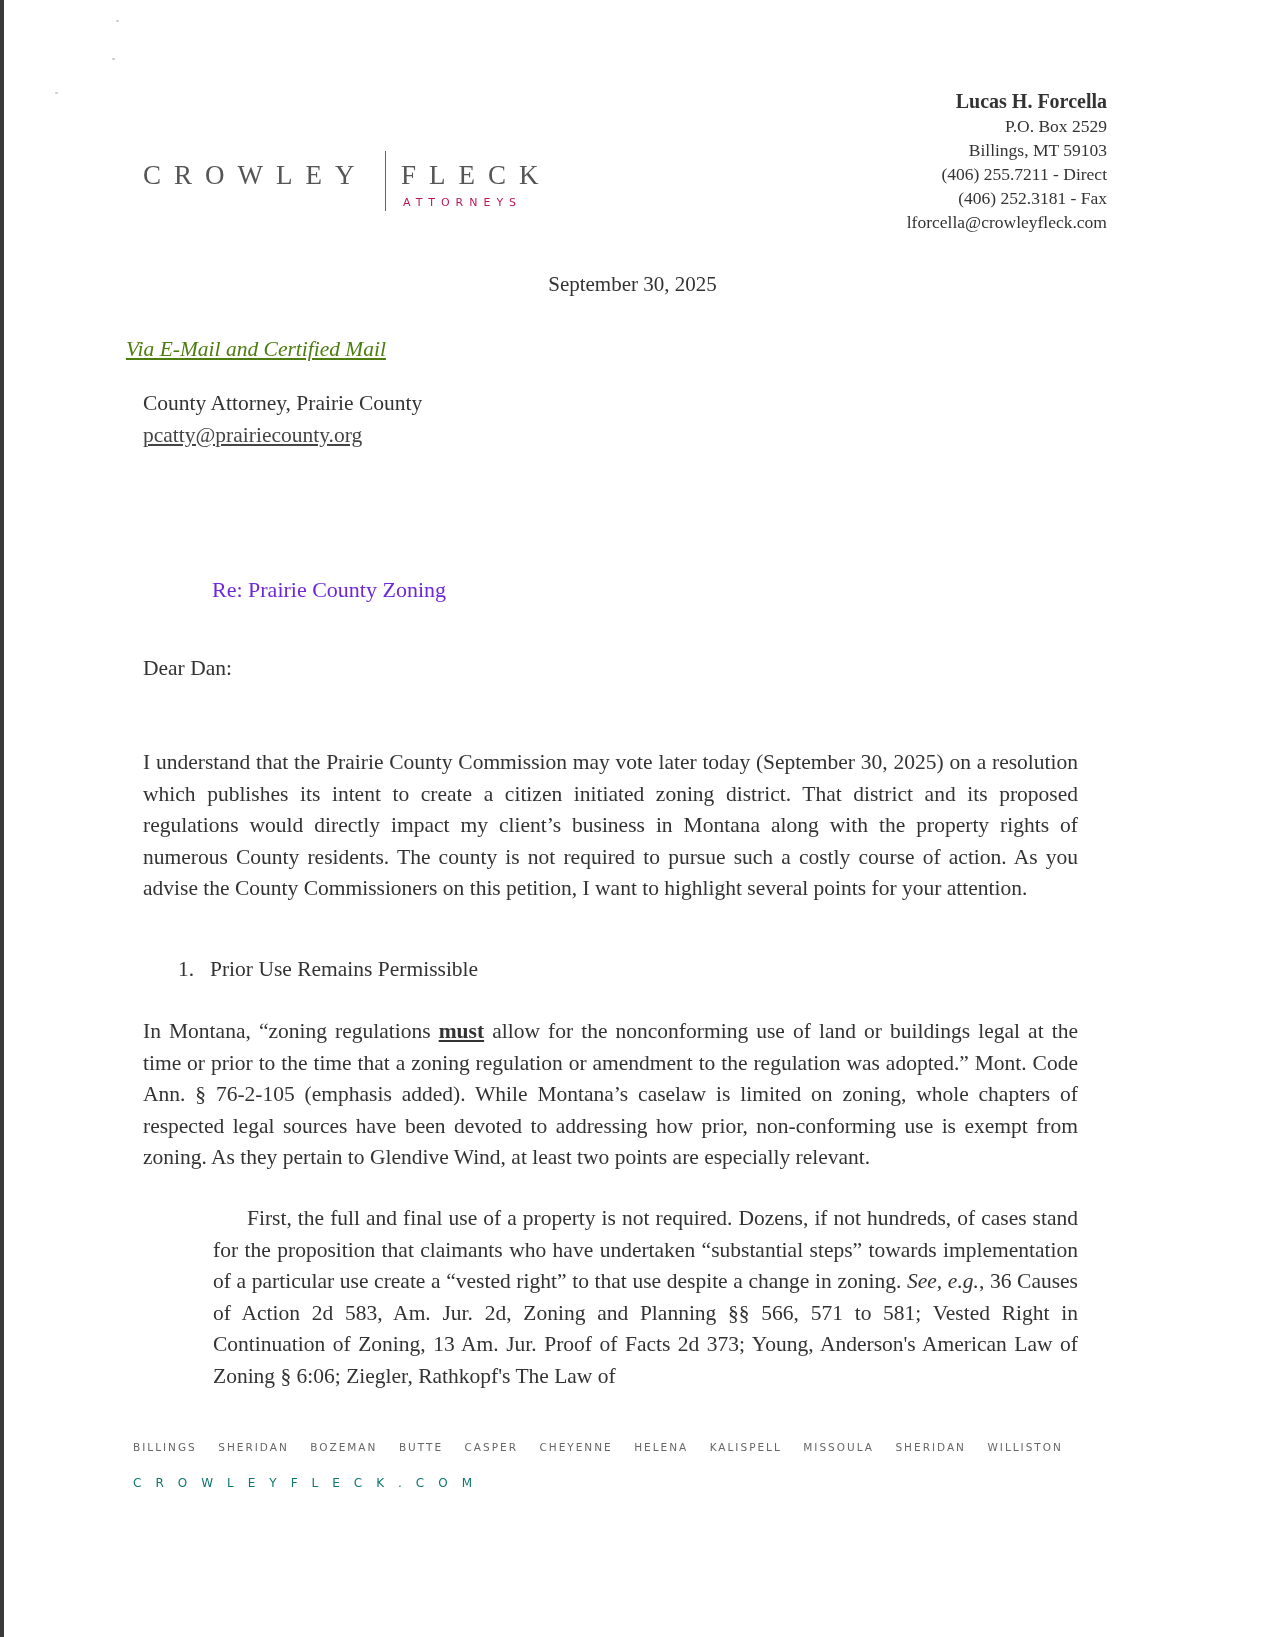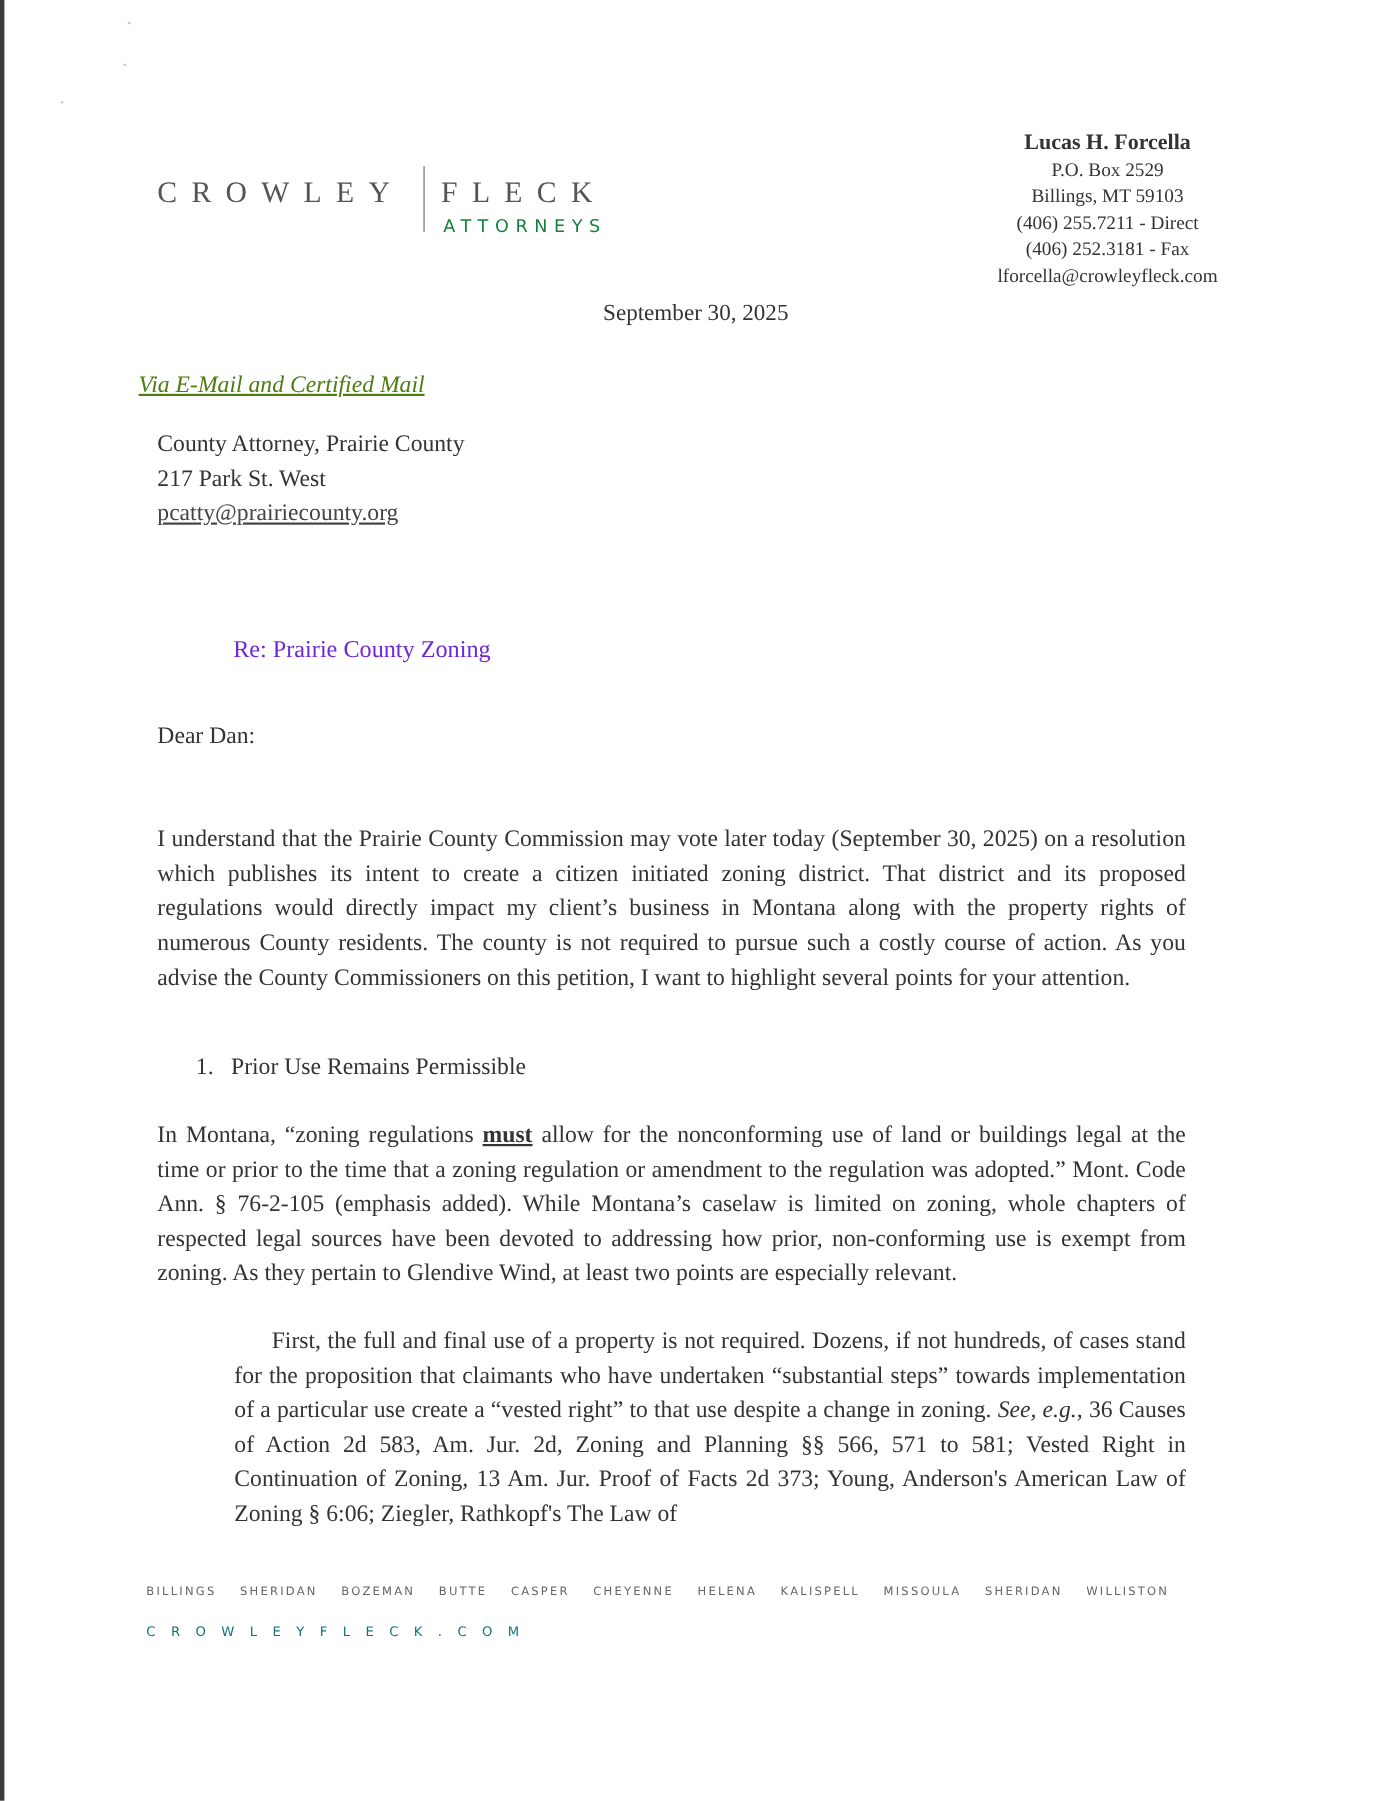--- a/index.html
+++ b/index.html
@@ -8,24 +8,24 @@
     font-family: "Liberation Serif", "DejaVu Serif", serif; color: #2e2e2e;
   }
   .page-edge { position: absolute; left: 0; top: 0; width: 4px; height: 1637px; background: #3a3a3a; }
   .abs { position: absolute; }
 
   
   .logo { left: 143px; top: 148px; height: 72px; }
   .logo-left { position: absolute; left: 0; top: 12px; font-size: 27px; letter-spacing: 13px; color: #555; white-space: nowrap; }
   .logo-divider { position: absolute; left: 242px; top: 3px; width: 1px; height: 60px; background: #666; }
   .logo-right { position: absolute; left: 258px; top: 12px; font-size: 27px; letter-spacing: 13px; color: #555; white-space: nowrap; }
-  .logo-sub { position: absolute; left: 260px; top: 48px; font-family: "DejaVu Sans", sans-serif; font-size: 16px; letter-spacing: 6px; color: #15803d; white-space: nowrap; }
+  .logo-sub { position: absolute; left: 260px; top: 48px; font-family: "DejaVu Sans", sans-serif; font-size: 11px; letter-spacing: 6px; color: #be185d; white-space: nowrap; }
 
   
-  .sender { right: 158px; top: 88px; text-align: center; font-size: 17.5px; line-height: 24px; color: #333; margin-top: 28px; }
+  .sender { right: 158px; top: 88px; text-align: right; font-size: 17.5px; line-height: 24px; color: #333; }
   .sender .name { font-weight: bold; font-size: 20px; line-height: 26px; }
 
   .date { left: 0; width: 1265px; top: 272px; text-align: center; font-size: 21px; color: #333; }
 
   .delivery { left: 126px; top: 337px; font-size: 21.5px; font-style: italic; font-weight: normal; text-decoration: underline; color: #4d7c0f; }
 
   .recipient { left: 143px; top: 388px; font-size: 21.5px; line-height: 31.5px; color: #333; }
   .recipient .email { text-decoration: underline; color: #444; }
 
   .re-line { left: 212px; top: 577px; font-size: 22px; color: #6d28d9; }
@@ -69,21 +69,20 @@
   <div>(406) 252.3181 - Fax</div>
   <div>lforcella@crowleyfleck.com</div>
 </div>
 
 <div class="abs date">September 30, 2025</div>
 
 <div class="abs delivery">Via E-Mail and Certified Mail</div>
 
 <div class="abs recipient">
   <div>County Attorney, Prairie County</div>
-  <div>217 Park St. West</div>
   <div class="email">pcatty@prairiecounty.org</div>
 </div>
 
 <div class="abs re-line">Re: Prairie County Zoning</div>
 <div class="abs salutation">Dear Dan:</div>
 
 <p class="abs para p1" style="margin:0;">I understand that the Prairie County Commission may vote later today (September 30, 2025) on a resolution which publishes its intent to create a citizen initiated zoning district. That district and its proposed regulations would directly impact my client’s business in Montana along with the property rights of numerous County residents. The county is not required to pursue such a costly course of action. As you advise the County Commissioners on this petition, I want to highlight several points for your attention.</p>
 
 <div class="abs heading1">
   <span class="num">1.</span><span>Prior Use Remains Permissible</span>

